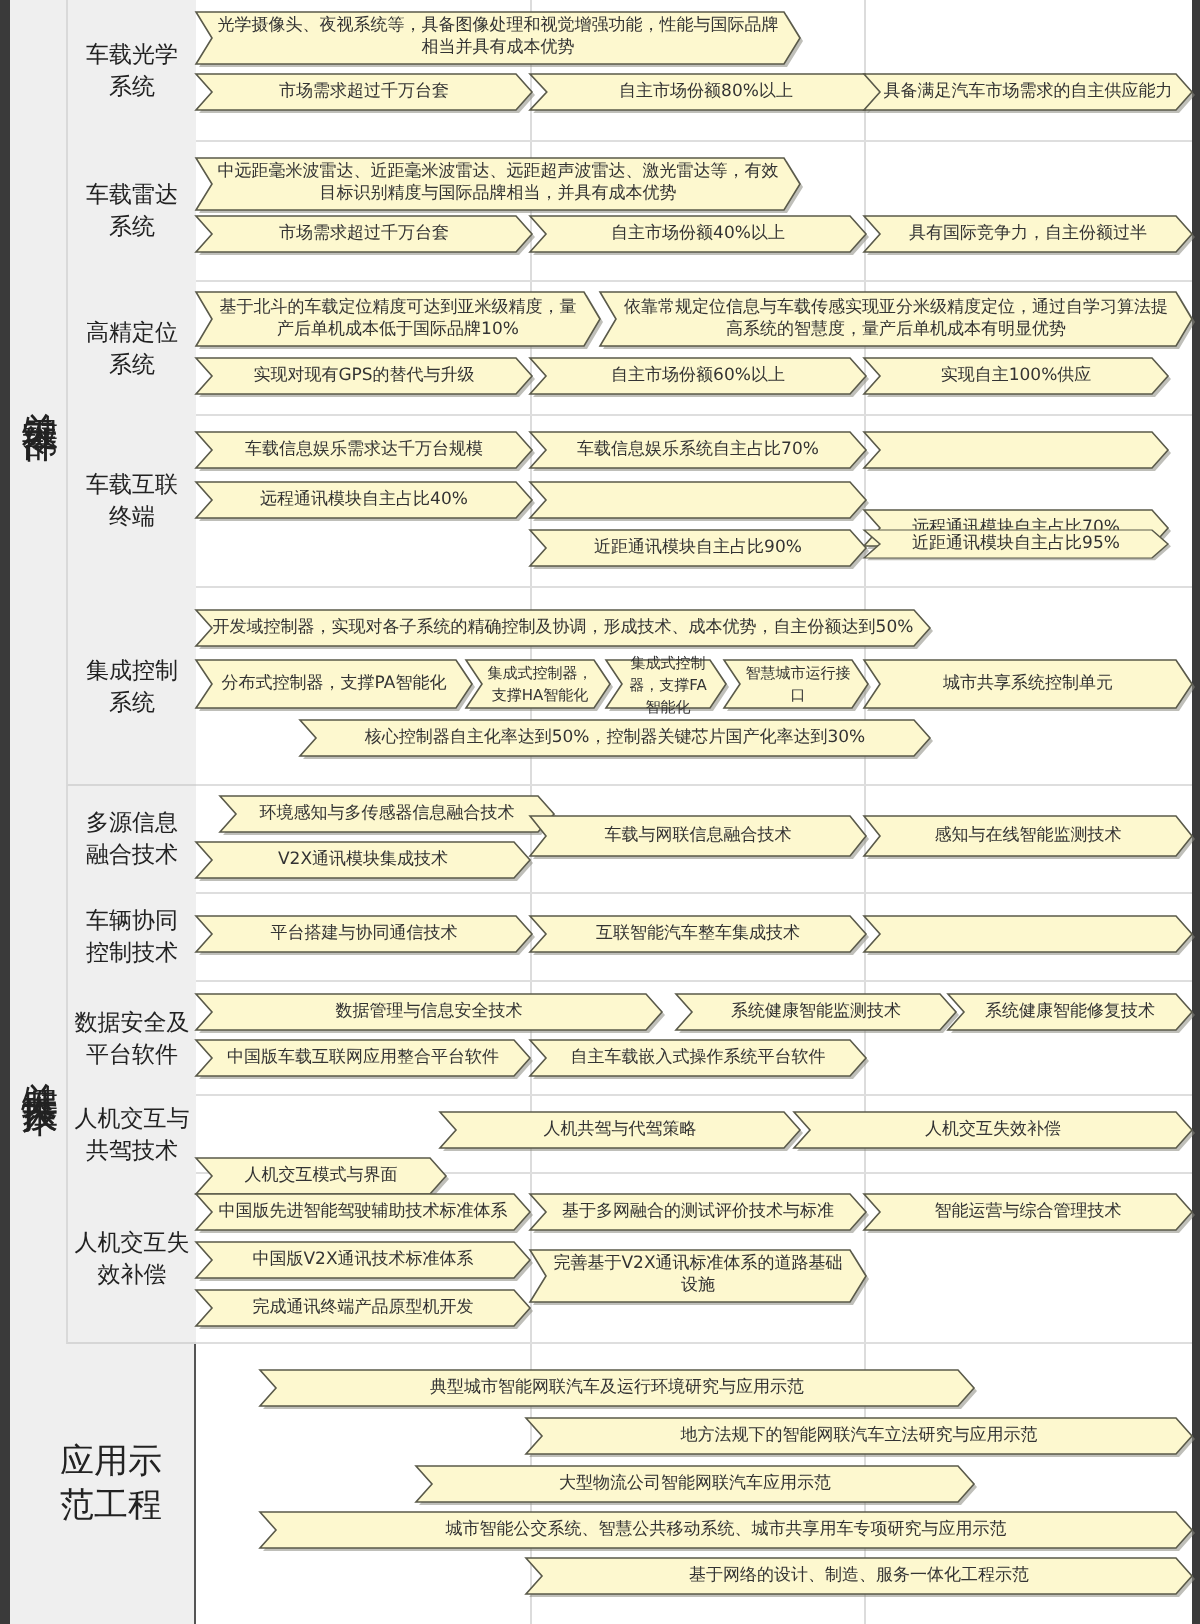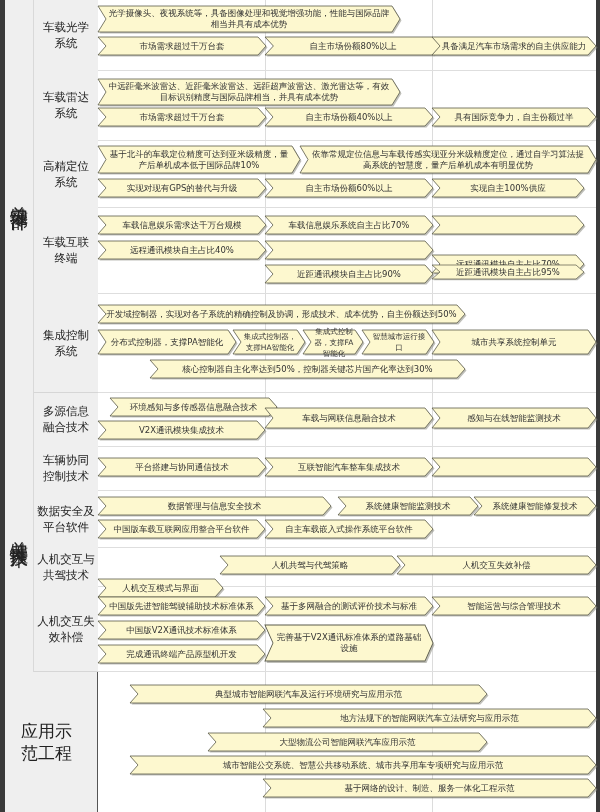--- a/index.html
+++ b/index.html
@@ -5,21 +5,21 @@
   html, body { margin:0; padding:0; background:#ffffff; }
   body { width:600px; height:812px; position:relative; overflow:hidden;
          font-family: "DejaVu Sans", "Liberation Sans", sans-serif; }
   .frame { position:absolute; left:0; top:0; width:600px; height:812px; }
   .left-bar { position:absolute; left:0; top:0; width:5px; height:812px; background:#3a3a3a; }
   .right-bar { position:absolute; right:0; top:0; width:4px; height:812px; background:#3a3a3a; }
   .group-cell { position:absolute; left:5px; width:28px; background:#efefef;
                 border-bottom:1px solid #d6d6d6; display:flex; align-items:center; justify-content:center; }
   .group-label { writing-mode: vertical-rl; text-orientation: upright; font-size:18px; color:#222;
                  letter-spacing:2px; line-height:1; }
-  .group-label-h { font-size:17px; color:#222; text-align:left; line-height:22px; }
+  .group-label-h { font-size:17px; color:#222; text-align:right; line-height:22px; }
   .sub-cell { position:absolute; left:33px; width:64px; background:#efefef;
               border-left:1px solid #d9d9d9; border-bottom:1px solid #d6d6d6;
               display:flex; align-items:center; justify-content:center; }
   .sub-label { font-size:11.5px; color:#222; text-align:center; line-height:16px; }
   .wide-cell { position:absolute; left:5px; width:92px; background:#efefef;
                border-bottom:1px solid #d6d6d6; display:flex; align-items:center; justify-content:center; }
   .chart-bg { position:absolute; left:97px; top:0; width:499px; height:812px; background:#ffffff;
               border-left:1px solid #555; }
   .vline { position:absolute; top:0; width:1px; height:812px; background:#dcdcdc; }
   .hline { position:absolute; left:97px; width:499px; height:1px; background:#dedede; }
@@ -413,21 +413,21 @@
      </svg>
         <span class="txt">智能运营与综合管理技术</span>
       </div>
       <div class="arrow" style="left: 98px; top: 621px; width: 167px; height: 18px;">
         <svg viewBox="0 0 167 18" preserveAspectRatio="none">
        <polygon points="0,0 159,0 167,9 159,18 0,18 8,9" transform="translate(1.5,1.5)" fill="#8a8a80" opacity="0.55"></polygon>
        <polygon points="0,0 159,0 167,9 159,18 0,18 8,9" fill="#fdf8cf" stroke="#5a5a4a" stroke-width="0.8"></polygon>
      </svg>
         <span class="txt">中国版V2X通讯技术标准体系</span>
       </div>
-      <div class="arrow tall" style="left: 265px; top: 625px; width: 168px; height: 36px;">
+      <div class="arrow tall" style="left: 265px; top: 625px; width: 168px; height: 26px;">
         <svg viewBox="0 0 168 26" preserveAspectRatio="none">
        <polygon points="0,0 160,0 168,13 160,26 0,26 8,13" transform="translate(1.5,1.5)" fill="#8a8a80" opacity="0.55"></polygon>
        <polygon points="0,0 160,0 168,13 160,26 0,26 8,13" fill="#fdf8cf" stroke="#5a5a4a" stroke-width="0.8"></polygon>
      </svg>
         <span class="txt">完善基于V2X通讯标准体系的道路基础设施</span>
       </div>
       <div class="arrow" style="left: 98px; top: 645px; width: 167px; height: 18px;">
         <svg viewBox="0 0 167 18" preserveAspectRatio="none">
        <polygon points="0,0 159,0 167,9 159,18 0,18 8,9" transform="translate(1.5,1.5)" fill="#8a8a80" opacity="0.55"></polygon>
        <polygon points="0,0 159,0 167,9 159,18 0,18 8,9" fill="#fdf8cf" stroke="#5a5a4a" stroke-width="0.8"></polygon>

